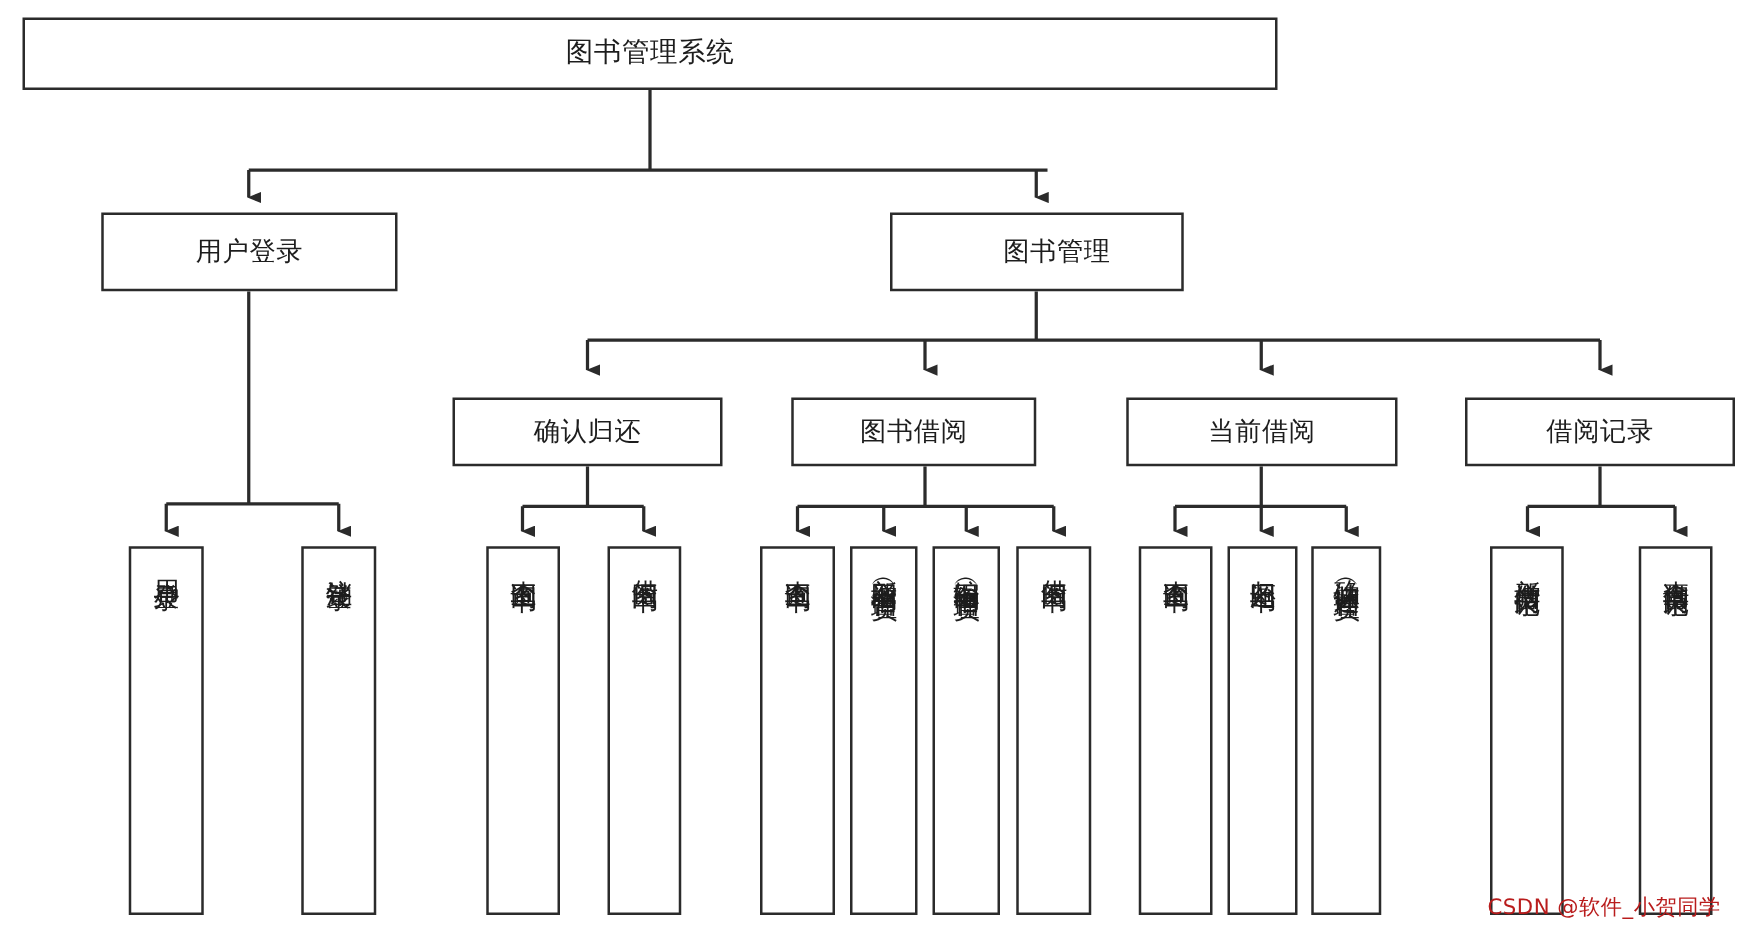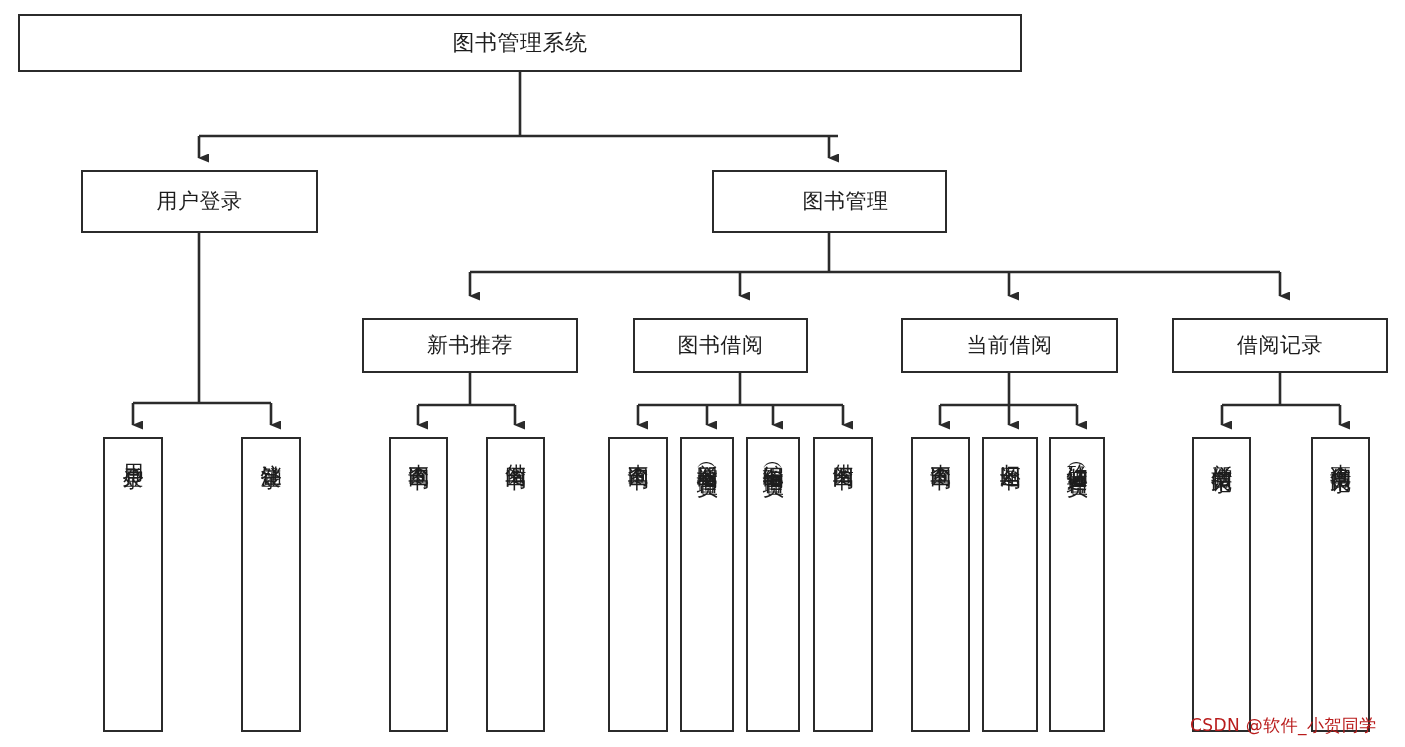--- a/index.html
+++ b/index.html
@@ -132,23 +132,23 @@
   </div>
 
   <div class="node horizontal" style="left:81px; top:170px; width:237px; height:63px;">
     <span class="node-label">用户登录</span>
   </div>
   <div class="node horizontal" style="left:712px; top:170px; width:235px; height:63px;padding-left:32px;">
     <span class="node-label">图书管理</span>
   </div>
 
   <div class="node horizontal" style="left:362px; top:318px; width:216px; height:55px;">
-    <span class="node-label">新书推荐</span>
-  </div>
-  <div class="node horizontal" style="left:633px; top:318px; width:175px; height:55px;">
+    <span class="node-label">确认归还</span>
+  </div>
+  <div class="node horizontal" style="left:633px; top:318px; width:196px; height:55px;">
     <span class="node-label">图书借阅</span>
   </div>
   <div class="node horizontal" style="left:1172px; top:318px; width:216px; height:55px;">
     <span class="node-label">借阅记录</span>
   </div>
   <div class="node horizontal" style="left:901px; top:318px; width:217px; height:55px;">
     <span class="node-label">当前借阅</span>
   </div>
 
   <div class="node vertical" style="left:103px; top:437px; width:60px; height:295px;">

